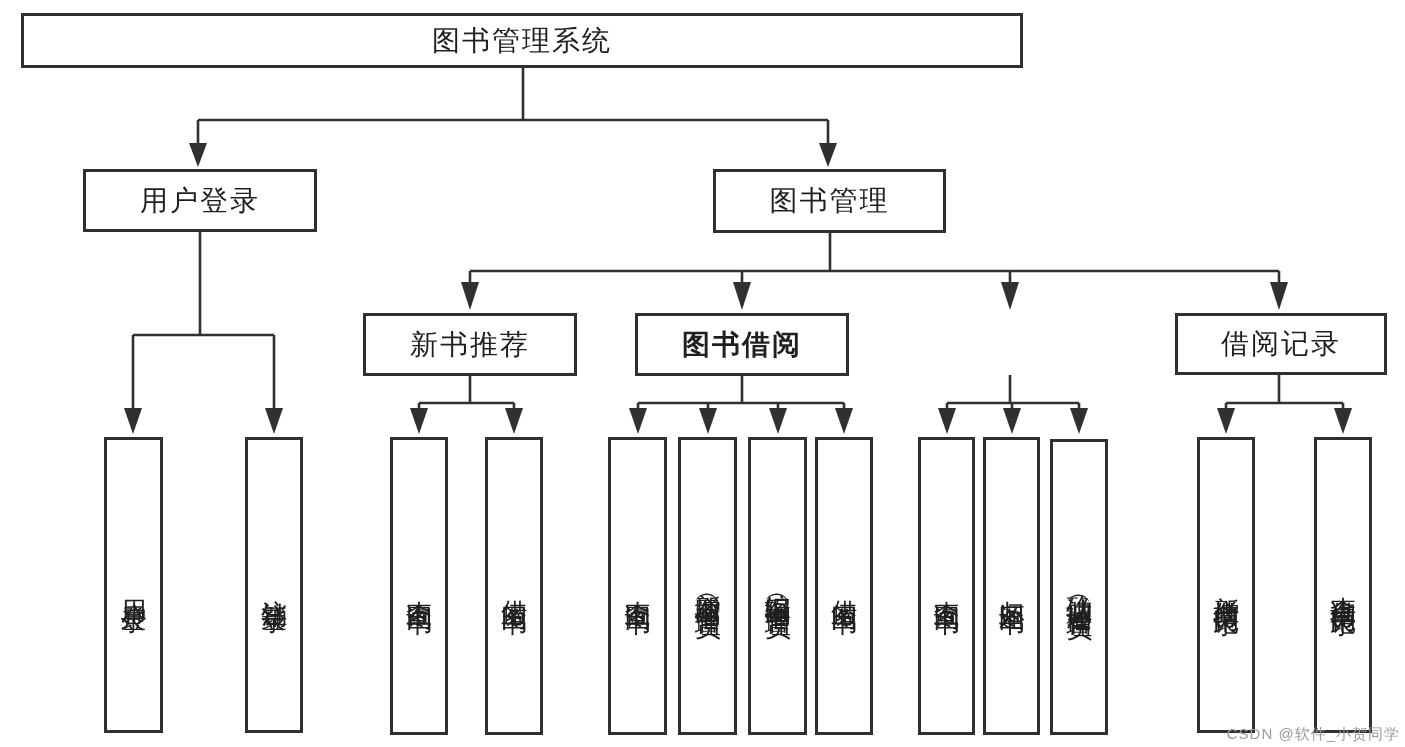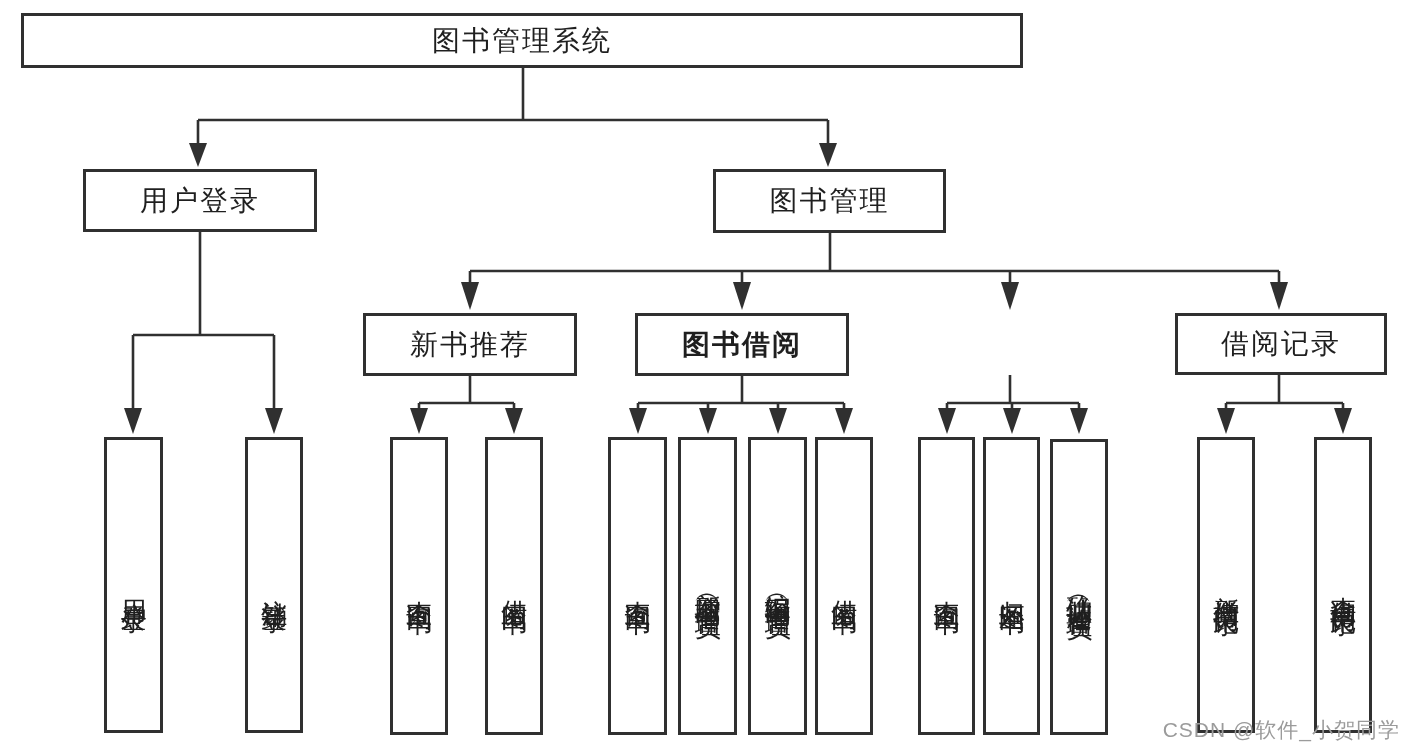--- a/index.html
+++ b/index.html
@@ -32,21 +32,21 @@
     display:flex;align-items:center;justify-content:center;
     writing-mode:vertical-rl;
     text-orientation:mixed;
     font-size:26px;color:var(--text,#1f1f1f);
     letter-spacing:3px;
     line-height:1.05;
   }
   #watermark{
     position:absolute;
     right:5px;bottom:3px;
-    font-size:21px;
+    font-size:15px;
     color:var(--watermark,#9b9b9b);
     letter-spacing:1px;
     z-index:10;
   }
 </style>
 </head>
 <body>
 
 <div id="canvas" style="--bg: #ffffff; --line: #303030; --text: #1f1f1f; --watermark: #9b9b9b;">
 

